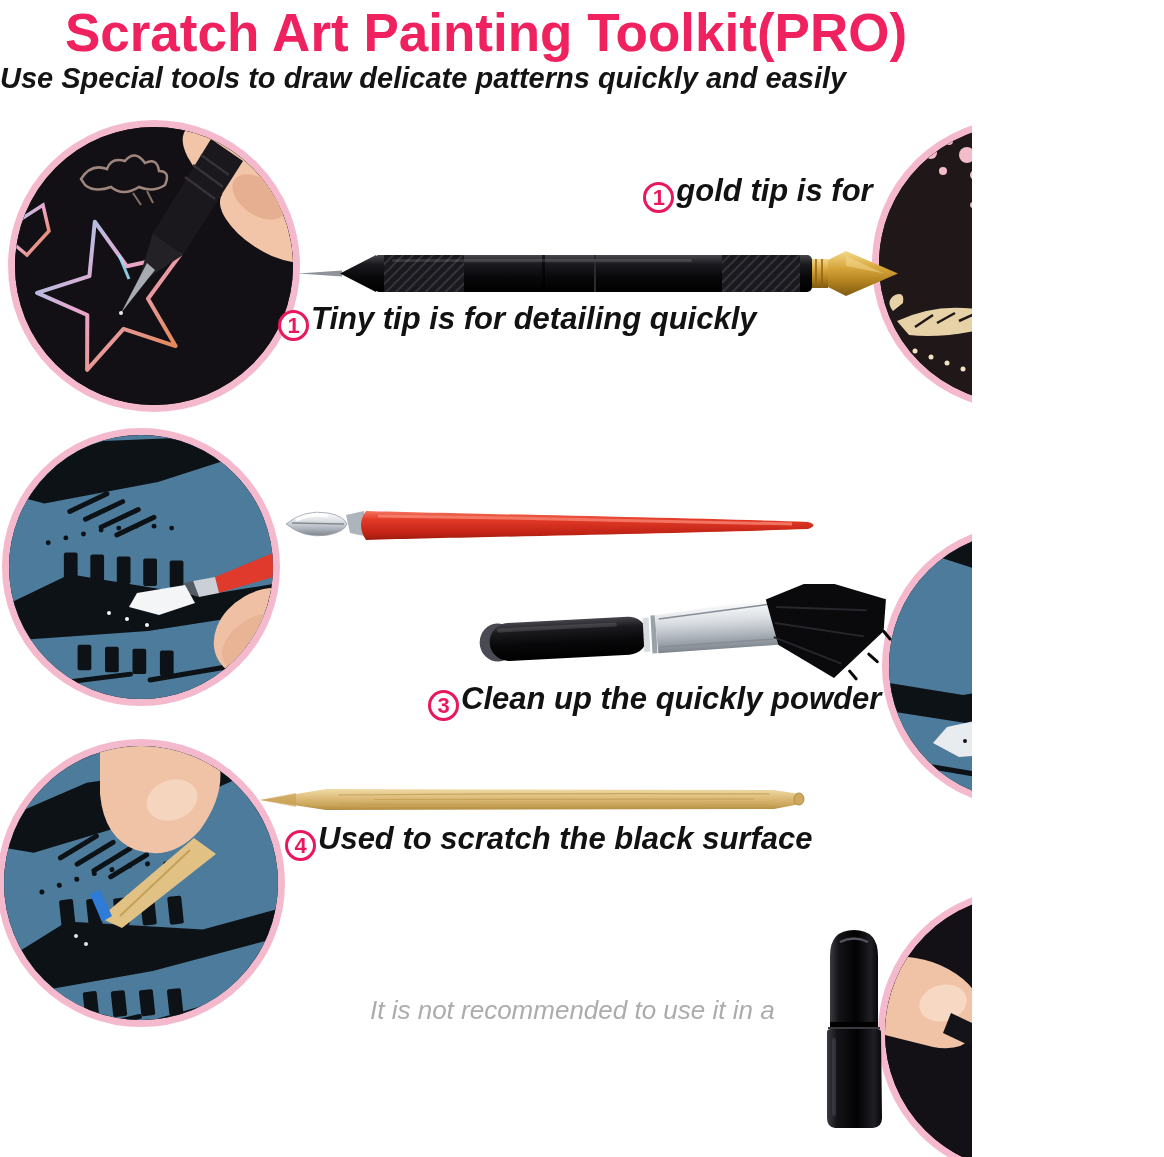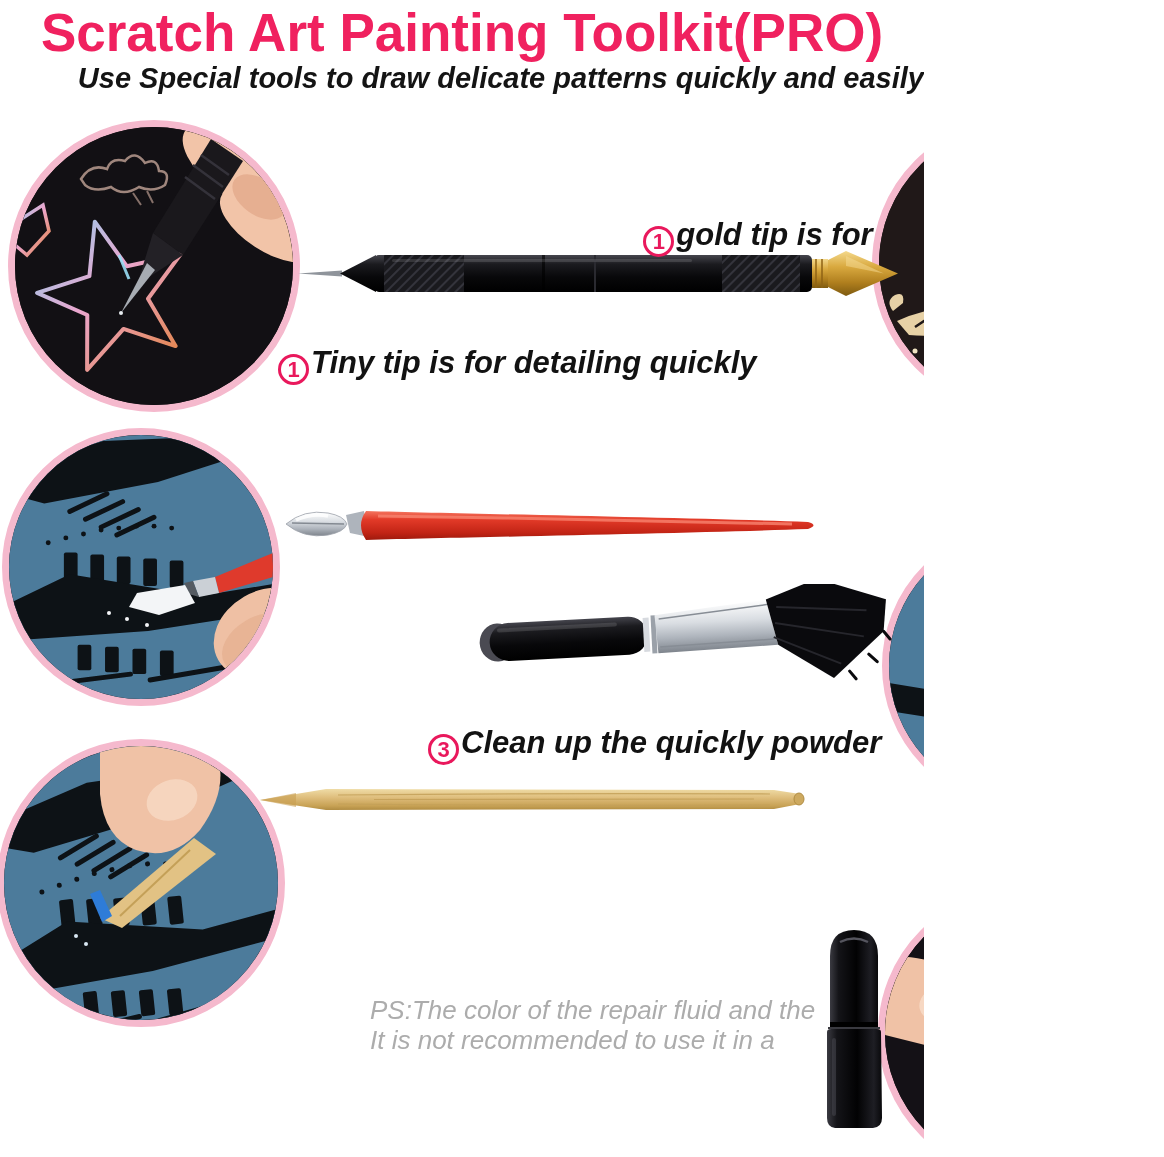--- a/index.html
+++ b/index.html
@@ -1,27 +1,27 @@
 <!DOCTYPE html>
 <html><head>
 <meta charset="utf-8">
 <style>
   html,body{margin:0;padding:0;background:#fff;}
   .page{position:relative;width:924px;height:1157px;background:#fff;overflow:hidden;
-        font-family:"Liberation Sans",sans-serif;}
+        font-family:"Liberation Sans",sans-serif;padding-left:48px;}
   .title{position:absolute;top:2px;left:0;width:100%;margin:0;text-align:center;
          font-size:53px;font-weight:bold;letter-spacing:0px;color:#F0215F;}
-  .subtitle{position:absolute;top:62px;left:0;width:100%;text-align:right;
+  .subtitle{position:absolute;top:62px;left:0;width:100%;text-align:left;
             font-size:29px;font-style:italic;font-weight:600;color:#141414;}
   .photo{position:absolute;border:7px solid #F5B9CD;border-radius:50%;overflow:hidden;
          box-sizing:border-box;background:#121014;}
   .photo svg{display:block;width:100%;height:100%;}
   .tool{position:absolute;}
   .annot{position:absolute;font-size:31px;font-style:italic;font-weight:600;color:#121212;
-         white-space:nowrap;line-height:40px;margin-top:44px;}
+         white-space:nowrap;line-height:40px;}
   .annot.center{text-align:center;line-height:42px;}
   .circled{display:inline-block;box-sizing:border-box;width:31px;height:31px;
            border:3px solid #E9185C;border-radius:50%;background:#fff;color:#E9185C;
            font-style:normal;font-weight:bold;font-size:22px;line-height:25px;
            text-align:center;vertical-align:-4px;margin-right:2px;}
   .ps{position:absolute;left:370px;top:995px;font-size:26px;font-style:italic;
       color:#ACACAC;line-height:30px;white-space:nowrap;}
 </style>
 </head>
 <body>
@@ -357,20 +357,22 @@
 
   <div class="annot" style="left:278px;top:299px;">
     <span class="circled">1</span><span>Tiny tip is for detailing quickly</span>
   </div>
 
 
   <div class="annot" style="left:428px;top:679px;">
     <span class="circled">3</span><span>Clean up the quickly powder</span>
   </div>
 
+  <div class="annot" style="left:285px;top:819px;">
+    <span class="circled">4</span><span>Used to scratch the black surface</span>
+  </div>
 
 
   <div class="ps">
-    <div>PS:The color of the repair fluid and the</div>
     <div>It is not recommended to use it in a</div>
   </div>
 
 </div>
 
 </body></html>

